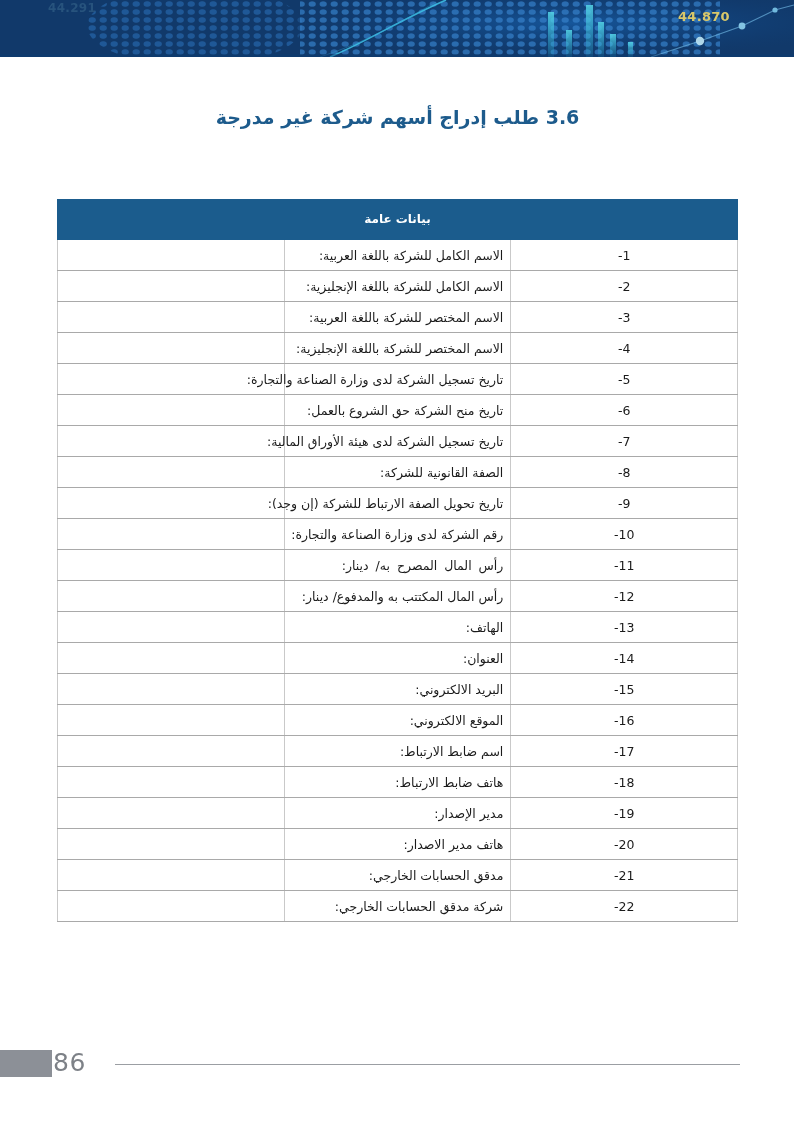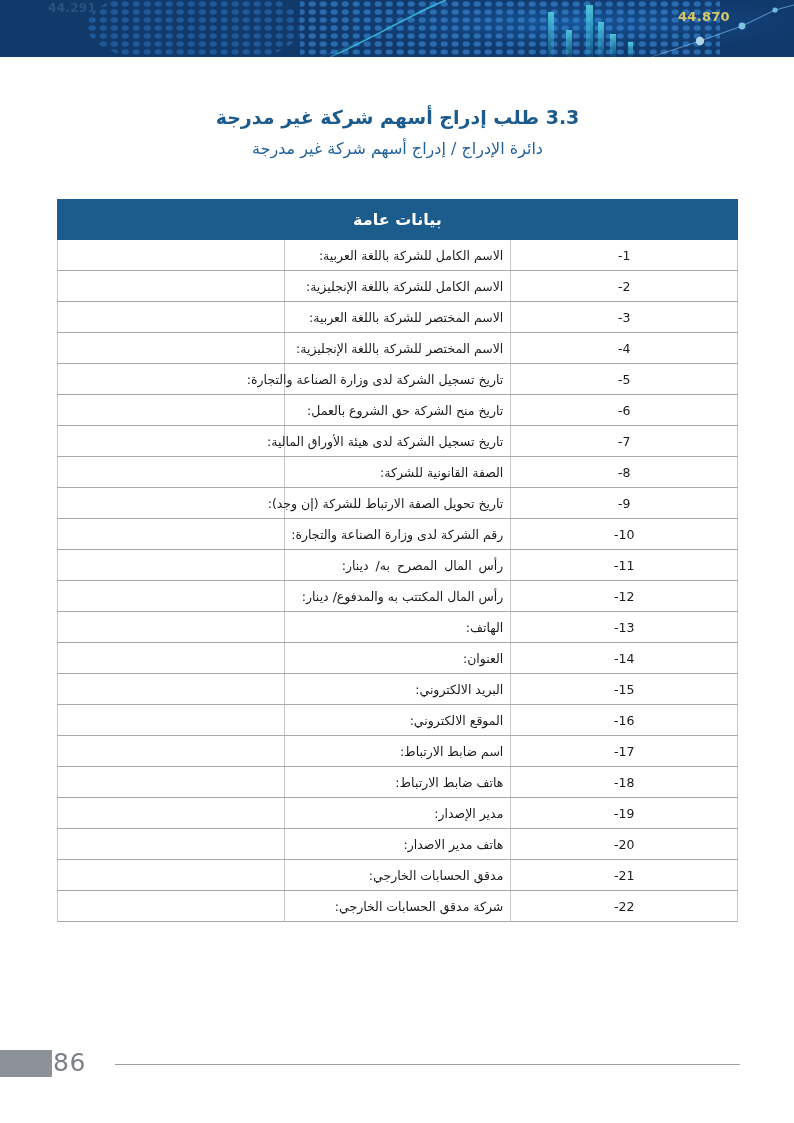--- a/index.html
+++ b/index.html
@@ -89,21 +89,21 @@
     top: 199px;
     left: 57px;
     width: 681px;
     border-collapse: collapse;
     table-layout: fixed;
     direction: rtl;
   }
   .form-table th.section-head {
     background: #1b5c8d;
     color: #ffffff;
-    font-size: 16px;
+    font-size: 12px;
     font-weight: bold;
     height: 39px;
     line-height: 39px;
     padding: 0;
     text-align: center;
     border: 1px solid #1b5c8d;
   }
   .form-table td {
     border: 1px solid #c9c9c9;
     border-bottom-color: #a9a9a9;
@@ -235,22 +235,21 @@
     </g>
 
     <rect x="0" y="54" width="794" height="3" fill="#0b3c72" opacity="0.45"></rect>
   </svg>
 
   <div class="banner-num banner-num-left">44.291</div>
   <div class="banner-num banner-num-right">44.870</div>
 </div>
 
 <div class="title-block">
-  <h1 class="doc-title">3.3 طلب إدراج أسهم شركة غير مدرجة</h1>
-  <h2 class="doc-subtitle">دائرة الإدراج / إدراج أسهم شركة غير مدرجة</h2>
+  <h1 class="doc-title">3.6 طلب إدراج أسهم شركة غير مدرجة</h1>
 </div>
 
 <table class="form-table">
   <thead>
     <tr>
       <th class="section-head" colspan="3">بيانات عامة</th>
     </tr>
   </thead>
   <tbody id="table-body">
       <tr>

